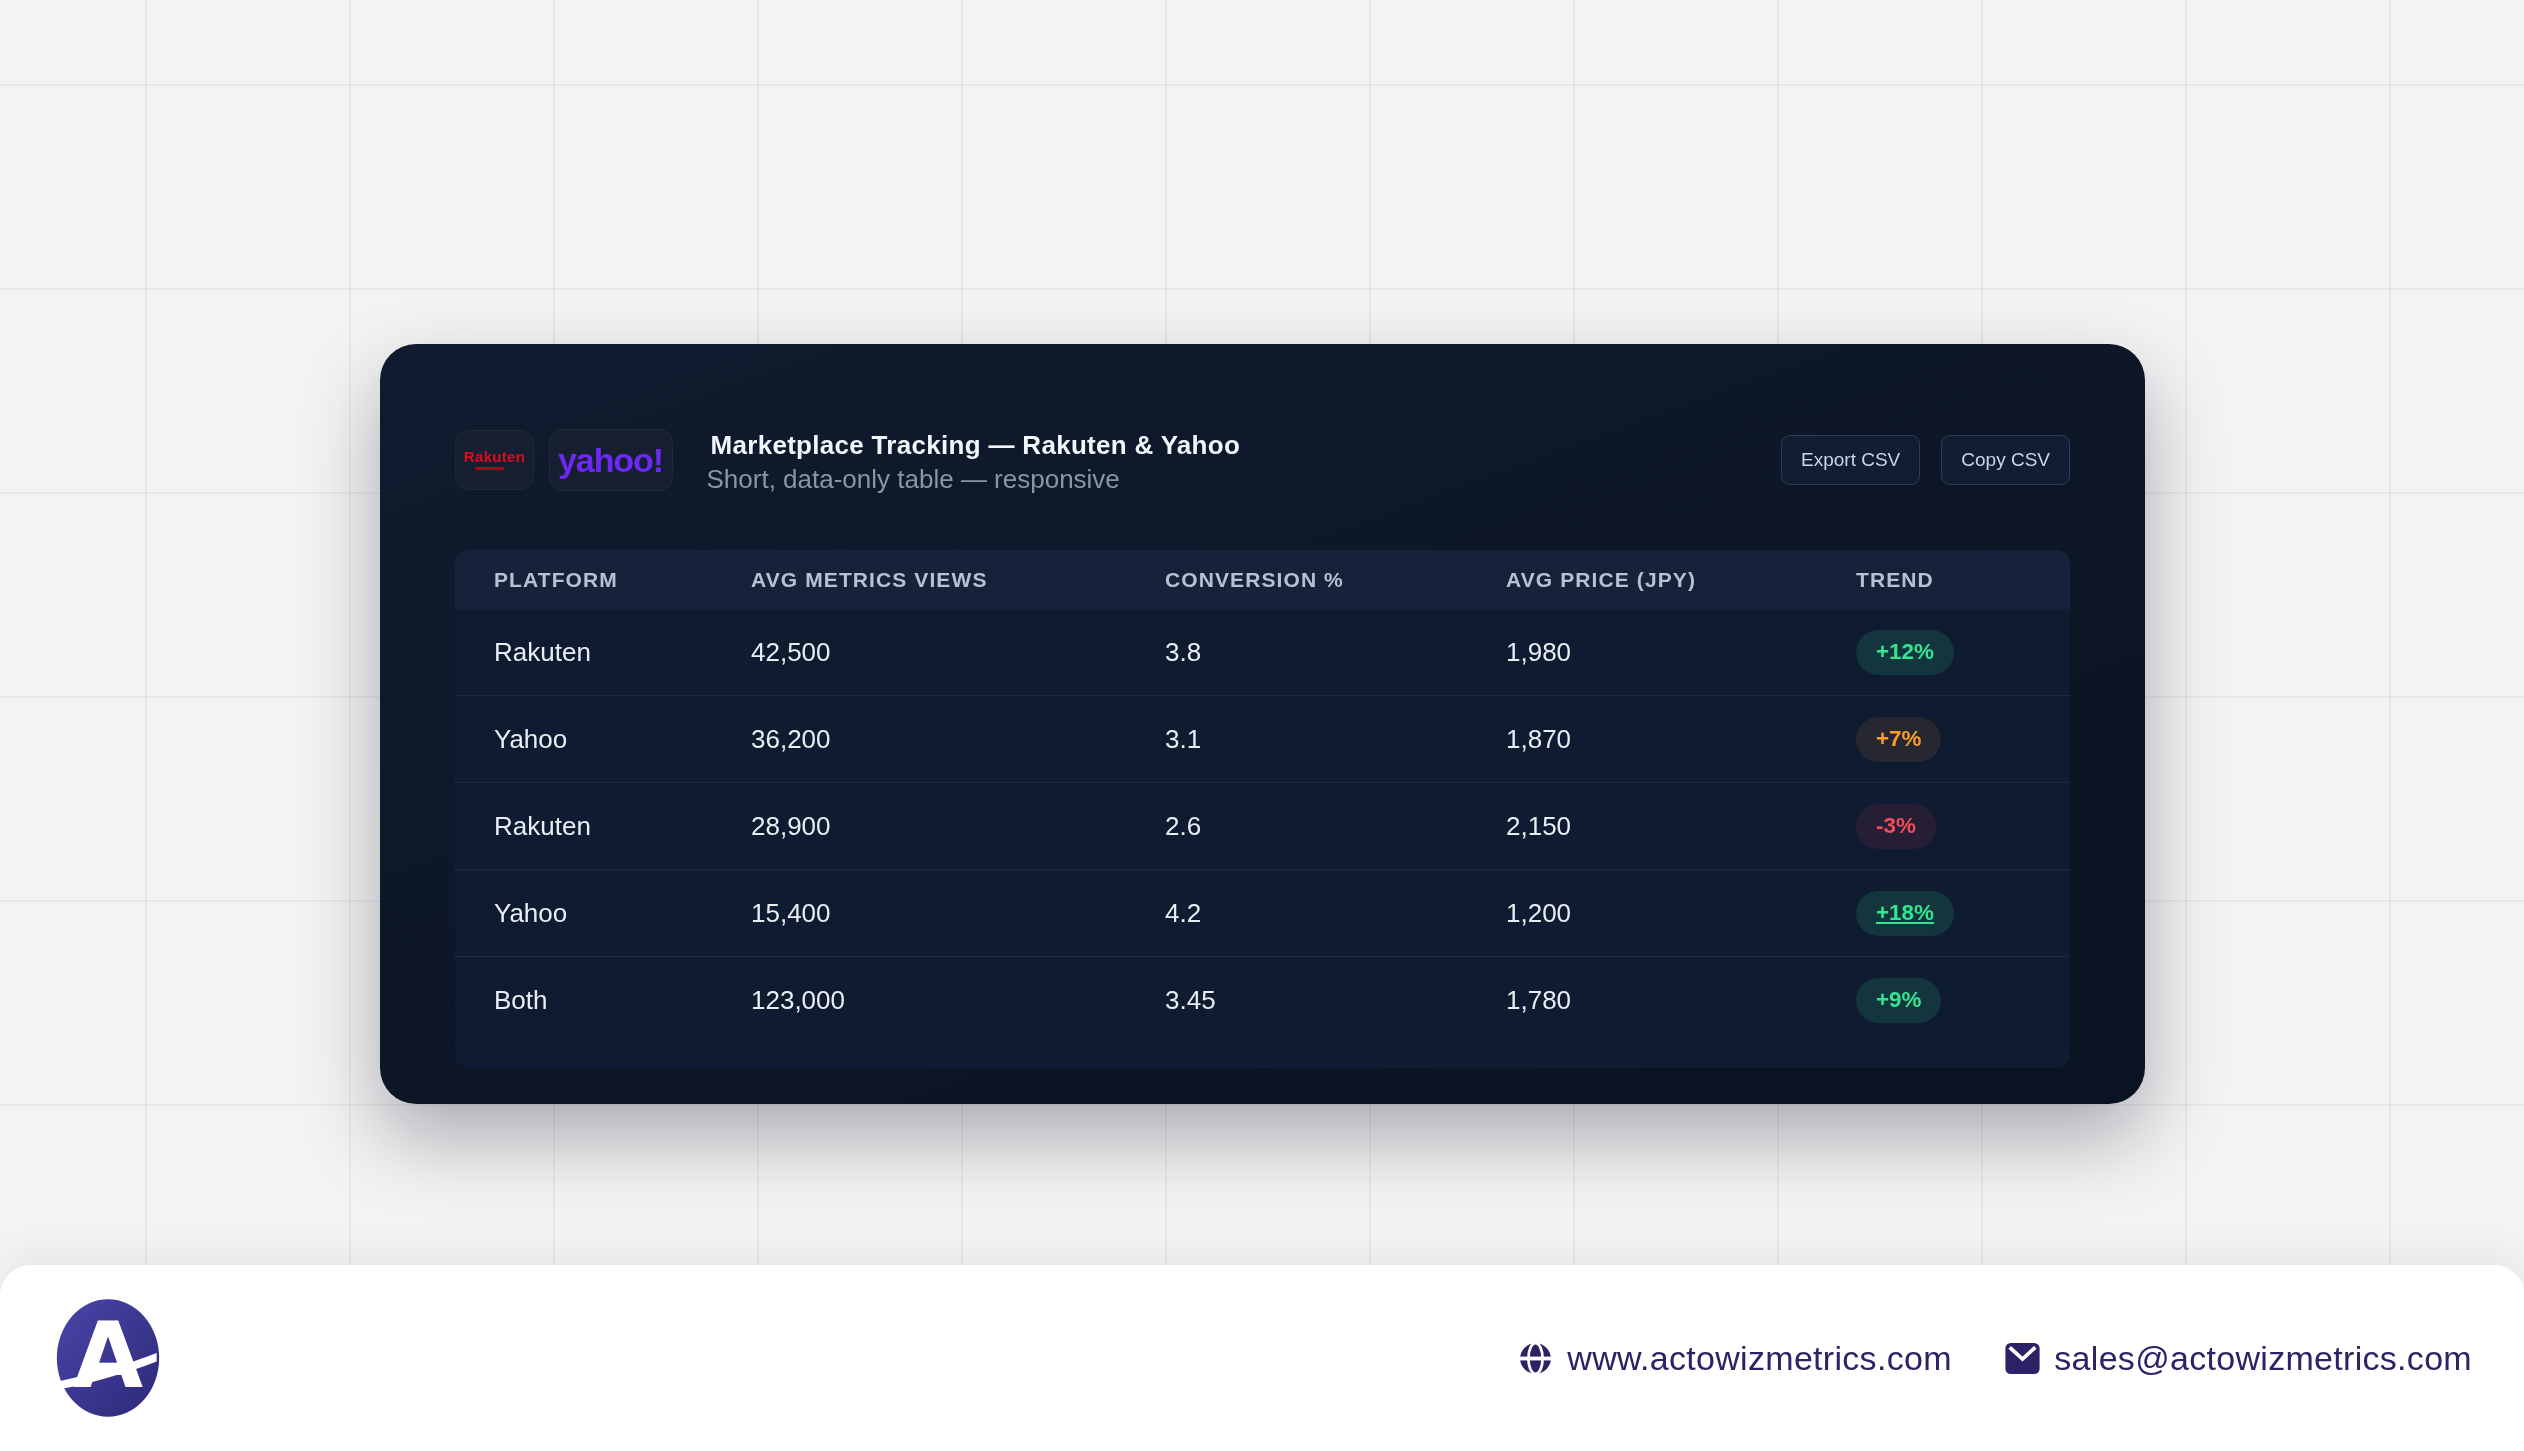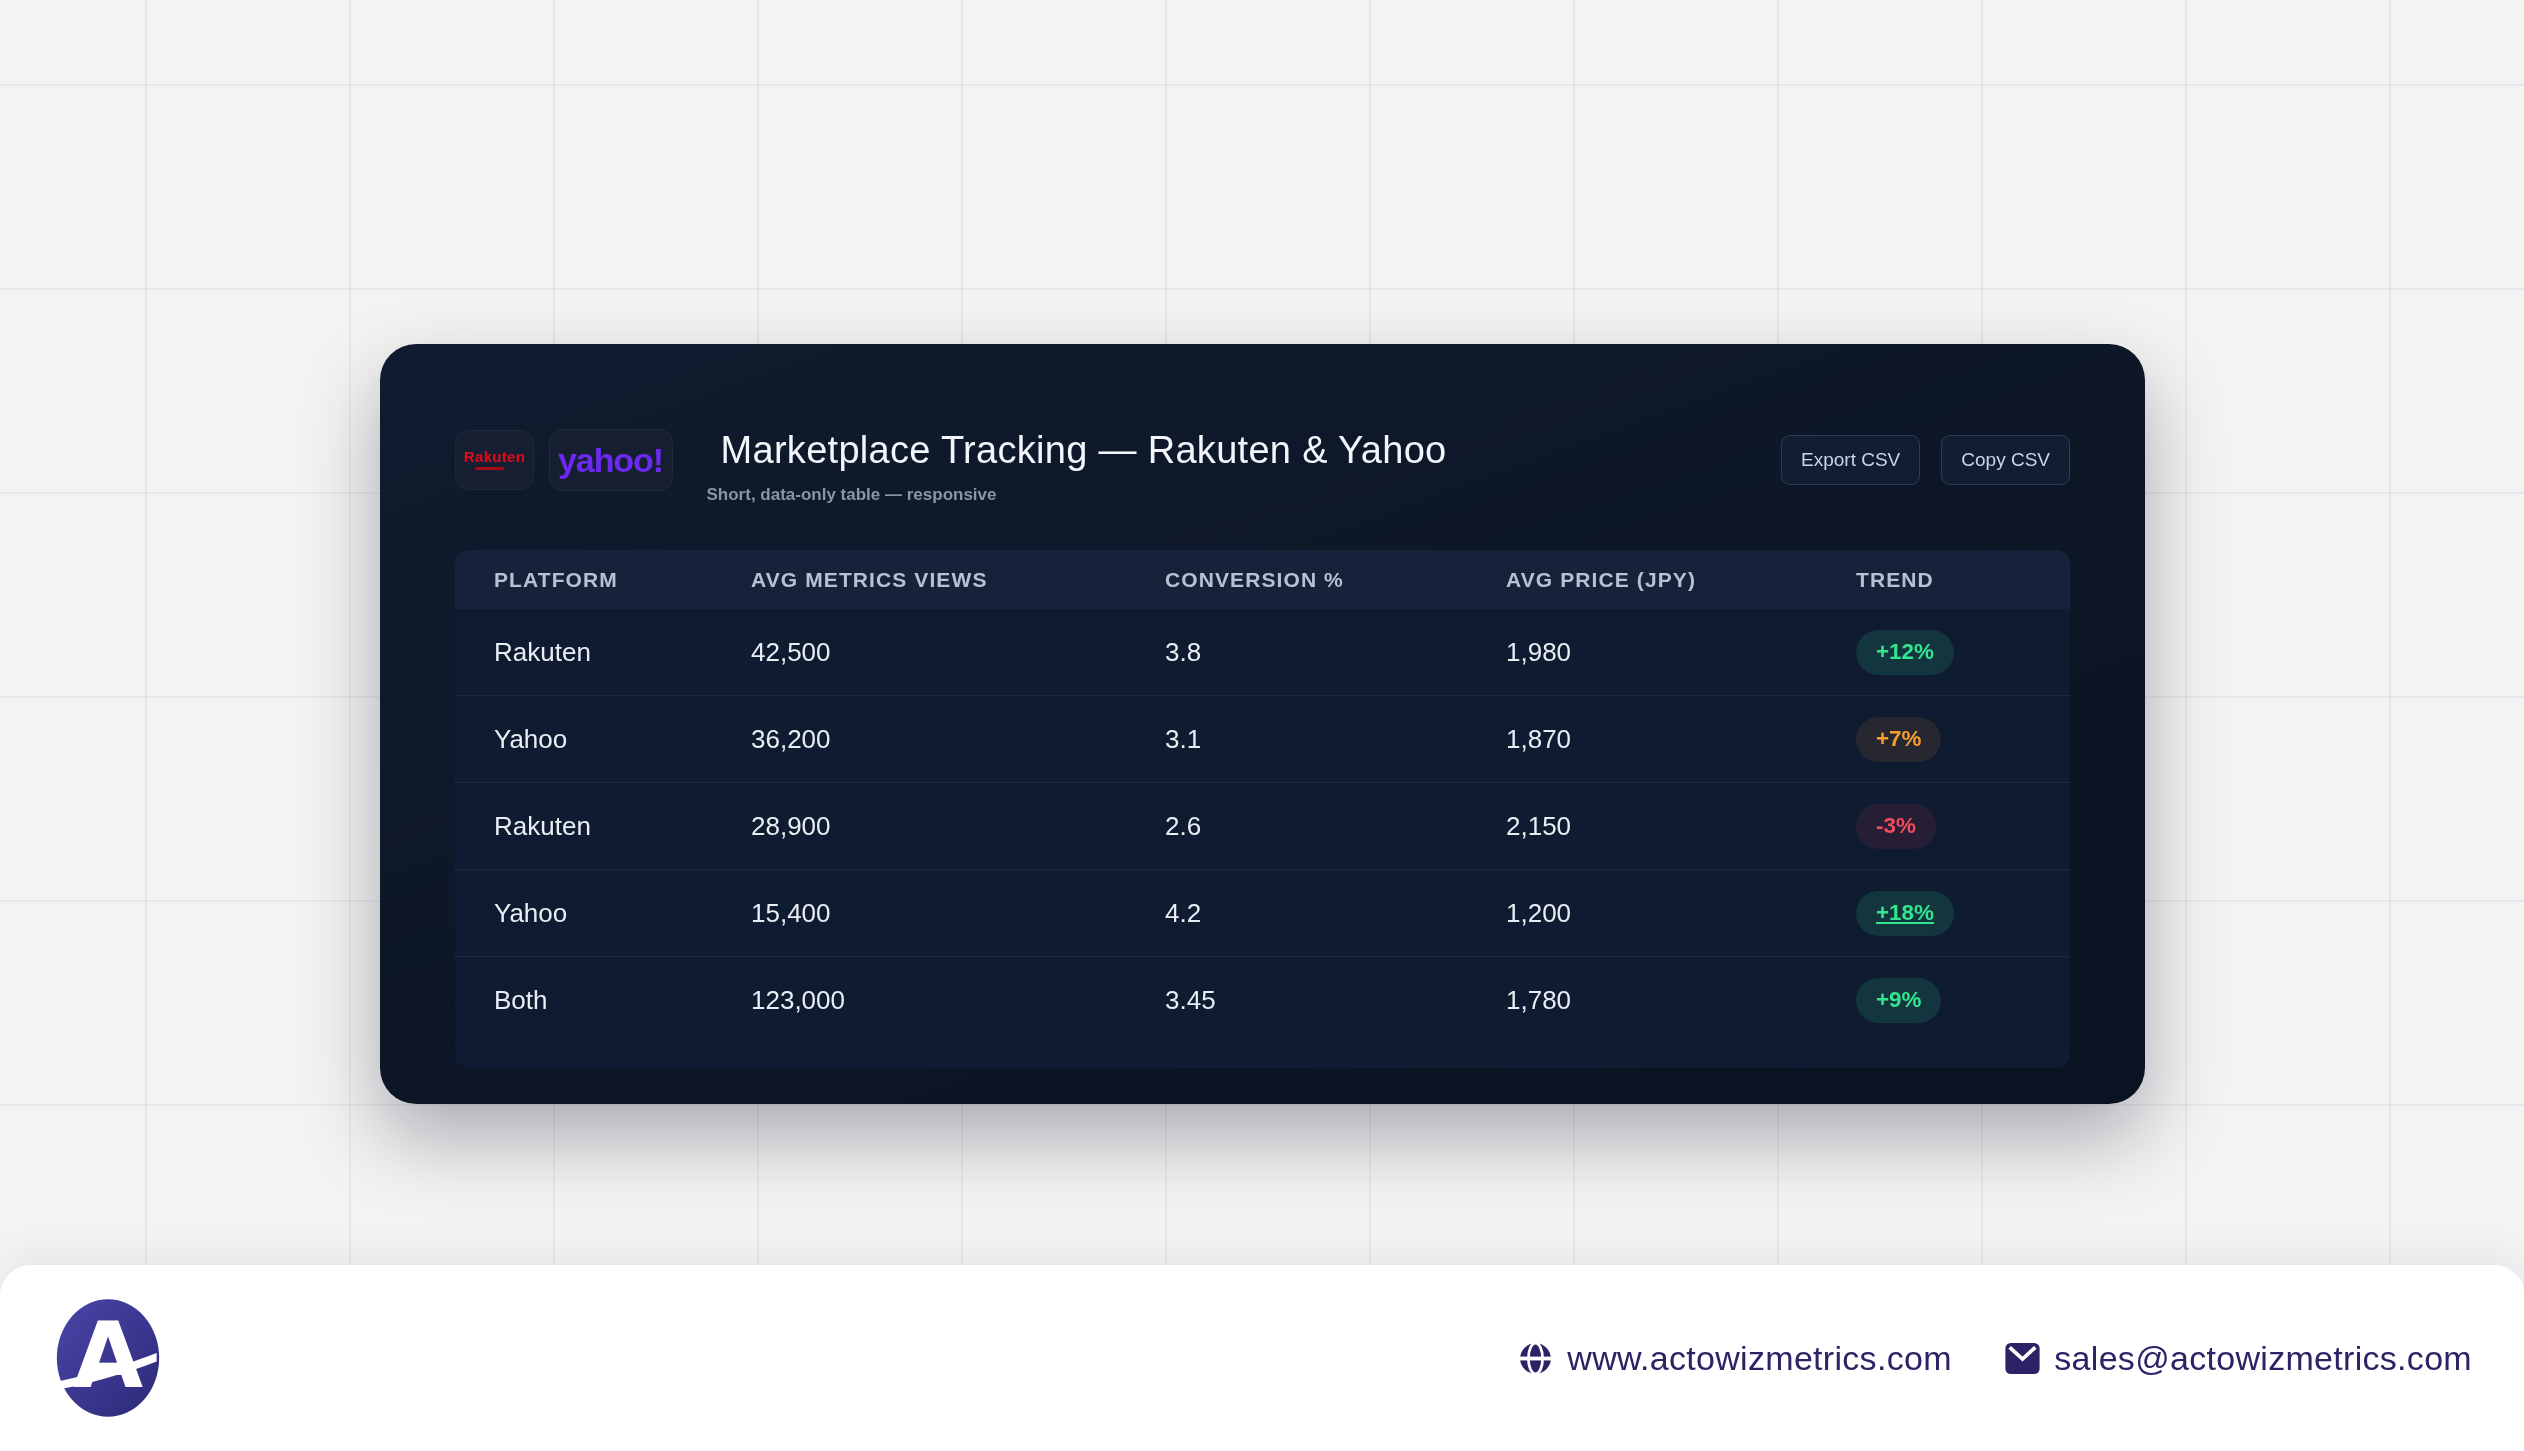--- a/index.html
+++ b/index.html
@@ -66,31 +66,31 @@
   }
   .yahoo-word {
     color: #6d28f2;
     font-size: 34px;
     font-weight: 800;
     letter-spacing: -1.1px;
     line-height: 1;
   }
   .title-block { margin-left: 34px; }
   .card-title {
-    margin: 14px;
-    font-size: 38px;
-    font-weight: 400;
+    margin: 4px;
+    font-size: 26px;
+    font-weight: 700;
     color: #f2f5fa;
     letter-spacing: 0.3px;
     line-height: 1.1;
   }
   .card-subtitle {
     margin: 6.7px 0 0 0;
-    font-size: 17px;
-    font-weight: 700;
+    font-size: 26px;
+    font-weight: 400;
     color: #8a94a6;
     line-height: 1;
   }
   .actions {
     margin-left: auto;
     display: flex;
     gap: 21px;
     align-self: flex-start;
     margin-top: 6.7px;
   }

